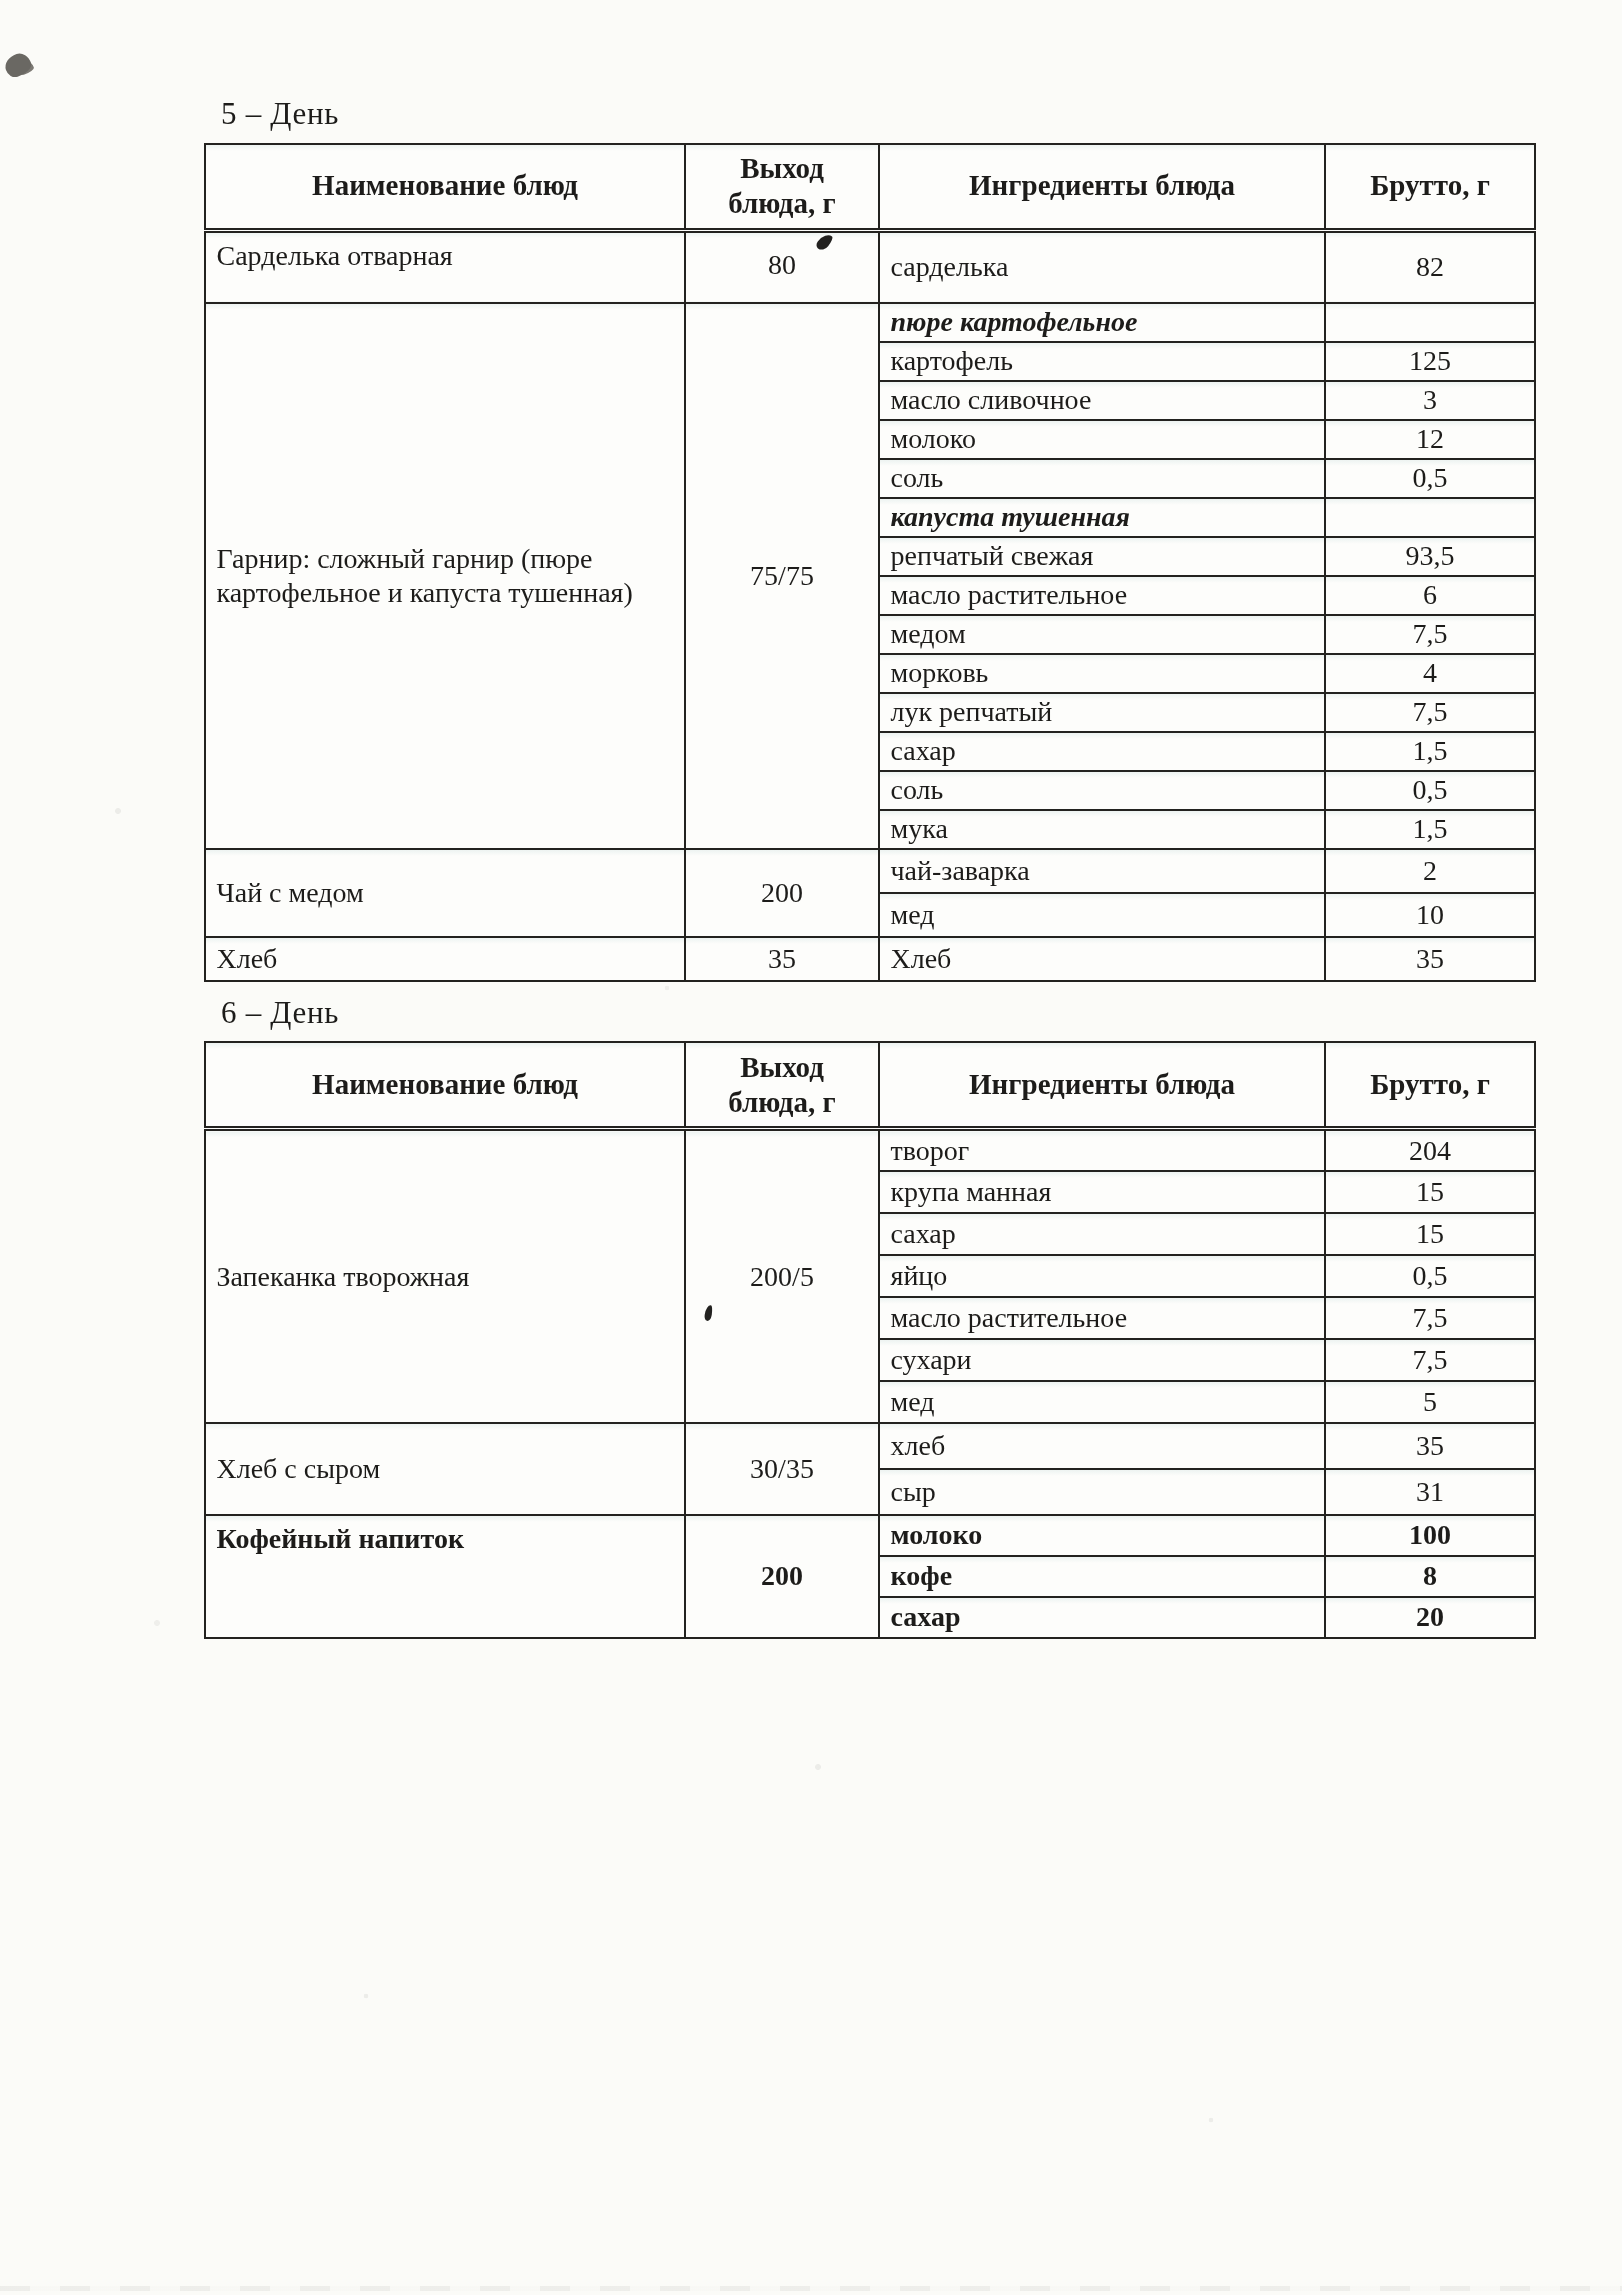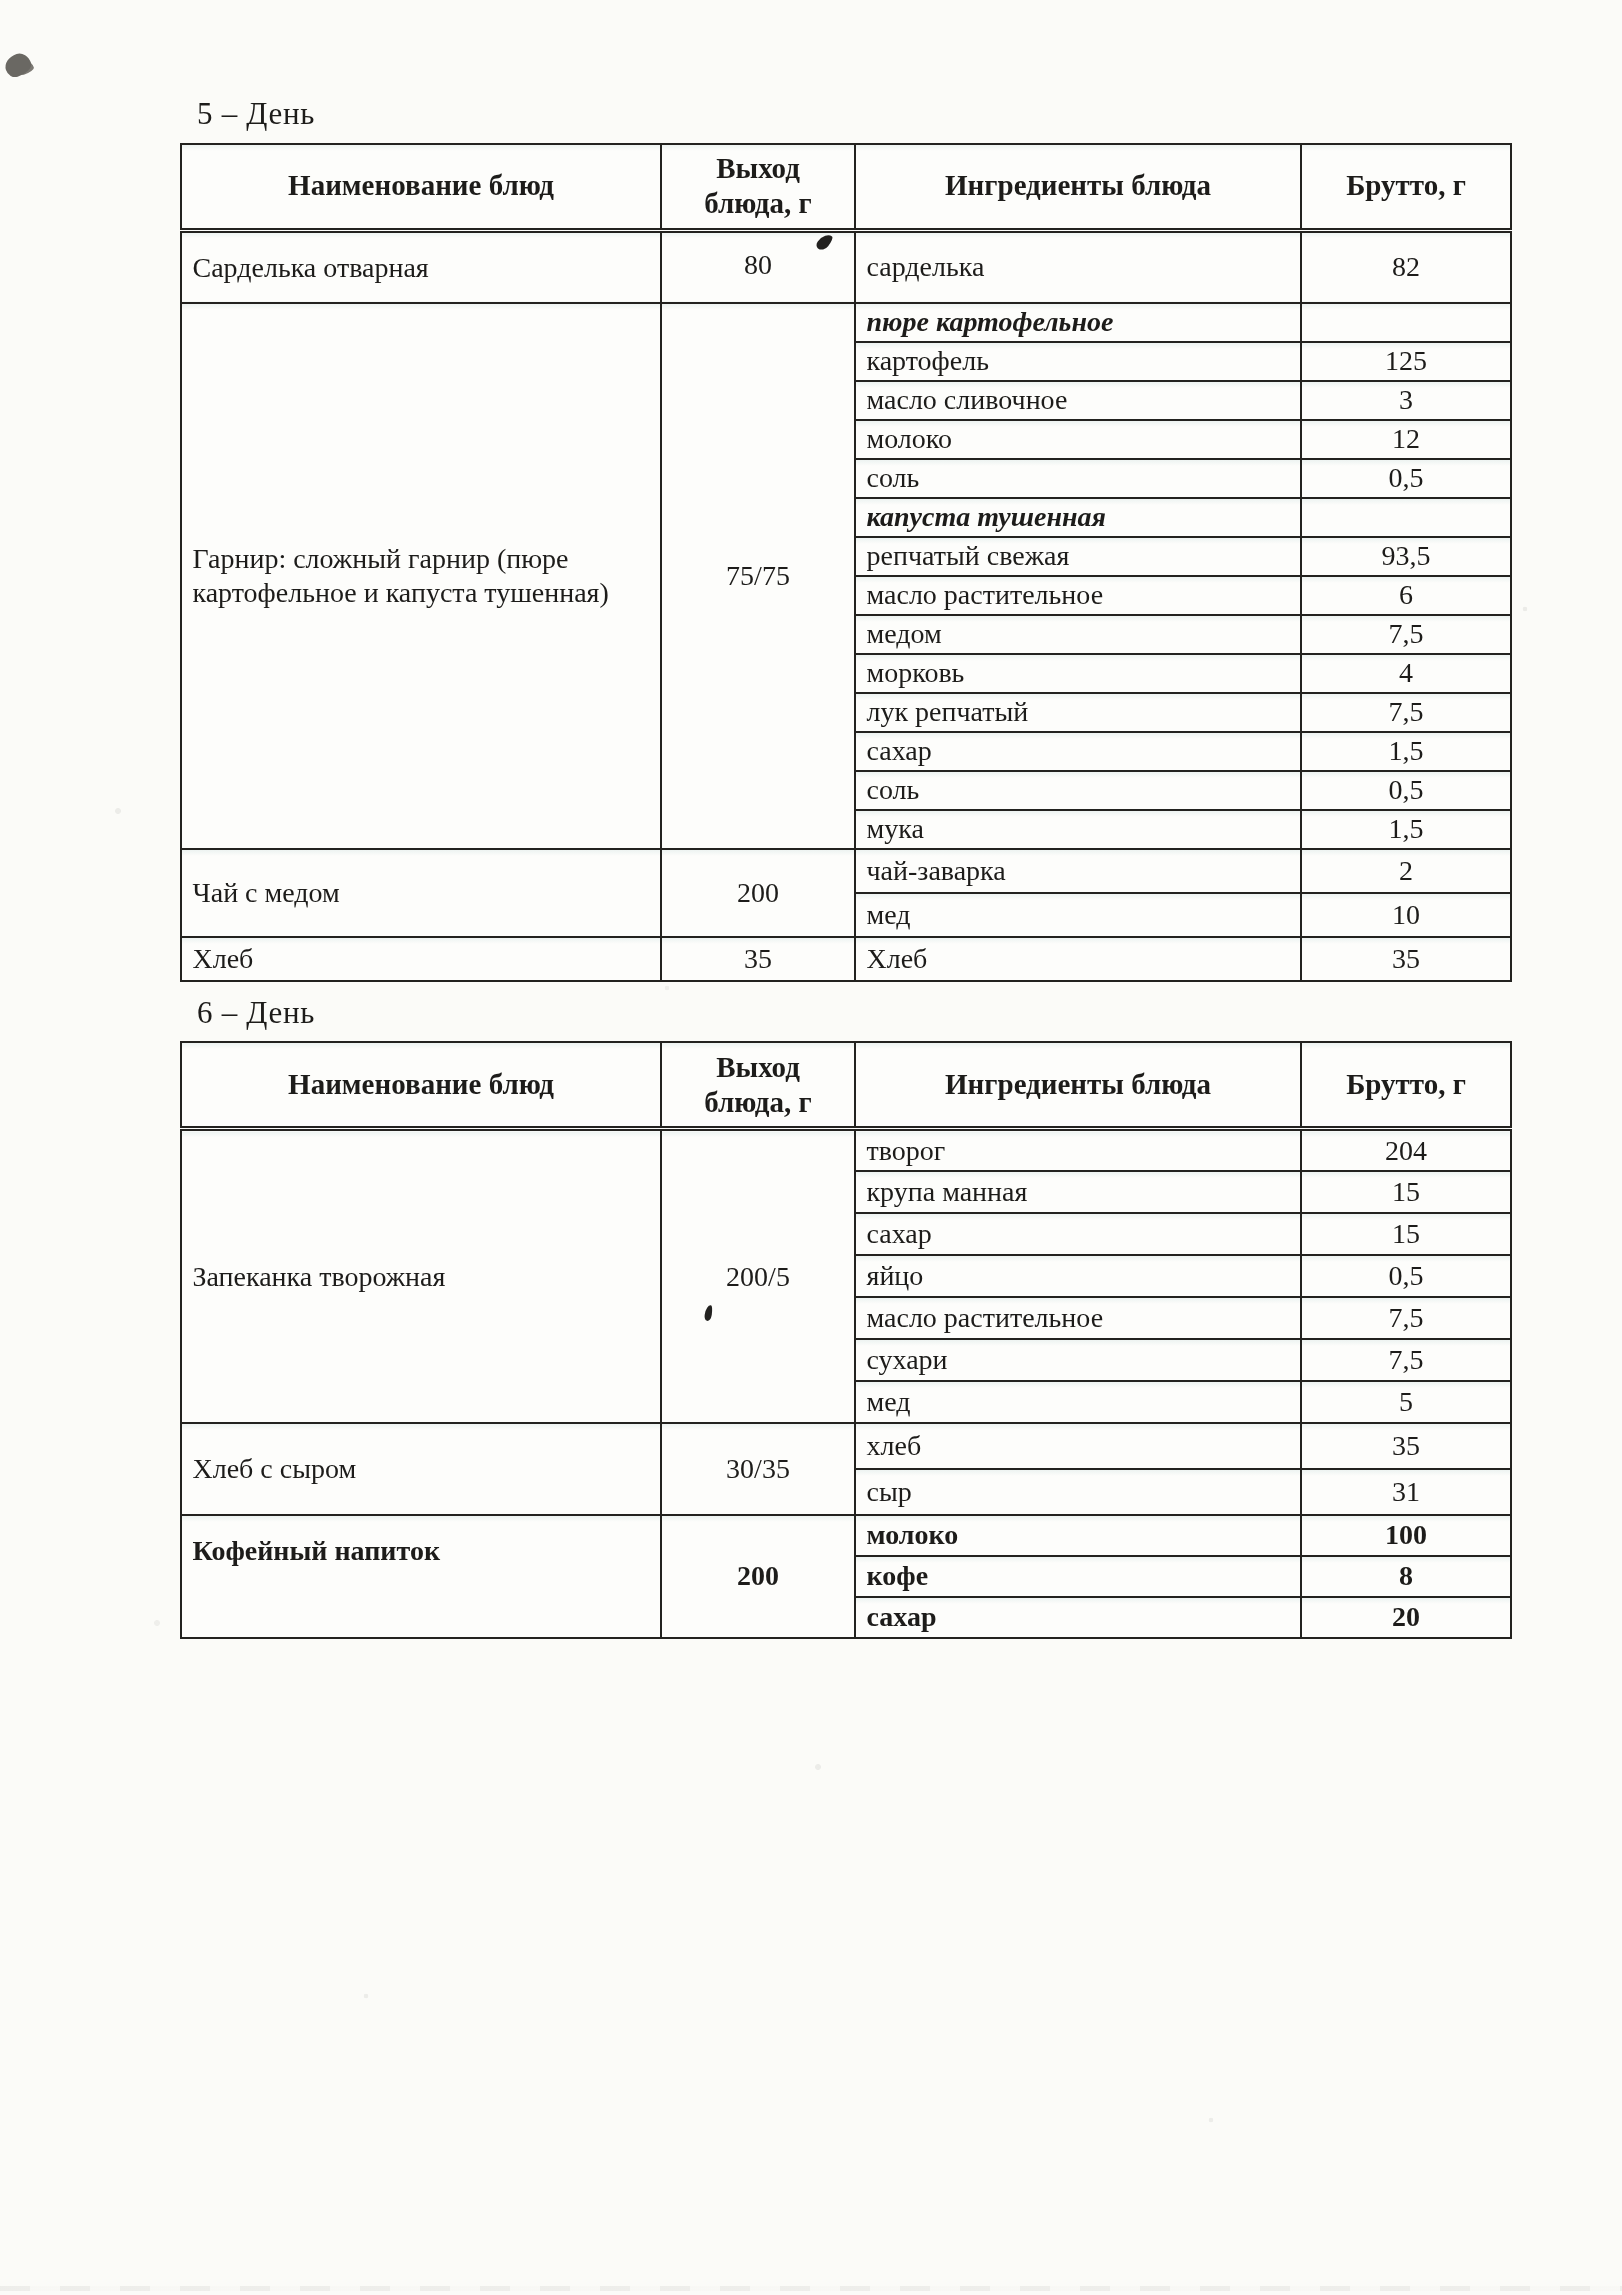--- a/index.html
+++ b/index.html
@@ -22,21 +22,21 @@
       radial-gradient(circle 2.6px at 366px 1996px, rgba(130,130,125,0.12) 0 2px, transparent 2.6px),
       radial-gradient(circle 2.6px at 1211px 2120px, rgba(130,130,125,0.12) 0 2px, transparent 2.6px),
       radial-gradient(circle 3.3px at 157px 1623px, rgba(130,130,125,0.10) 0 2.6px, transparent 3.3px),
       radial-gradient(circle 2.6px at 667px 988px, rgba(130,130,125,0.10) 0 2px, transparent 2.6px);
     font-family: "Liberation Serif", "DejaVu Serif", serif;
     color: #1d1c1a;
     overflow: hidden;
   }
   .content {
     position: absolute;
-    left: 180px;
+    left: 204px;
     top: 96px;
     width: 1162px;
   }
   .day-title {
     font-size: 31px;
     font-weight: normal;
     margin: 0 0 10.5px 17px;
     letter-spacing: 0.7px;
   }
   .day-title.second {
@@ -66,21 +66,21 @@
     vertical-align: middle;
     font-size: 29px;
     white-space: pre-line;
     border-bottom: 5.9px double #23221f;
   }
   td.dish-name {
     text-align: left;
     vertical-align: middle;
     padding: 3.9px 6.5px 3.9px 10.5px;
   }
-  td.dish-name.vtop { vertical-align: top; padding-top: 18px; margin-left: 8px; }
+  td.dish-name.vtop { vertical-align: top; padding-top: 6px; margin-left: 8px; }
   td.yield {
     text-align: center;
     vertical-align: middle;
   }
   td.yield.vlow { vertical-align: bottom; padding-bottom: 19.6px; }
   td.ingredient {
     text-align: left;
     vertical-align: middle;
     padding: 1.3px 6.5px 1.3px 10.5px;
   }

